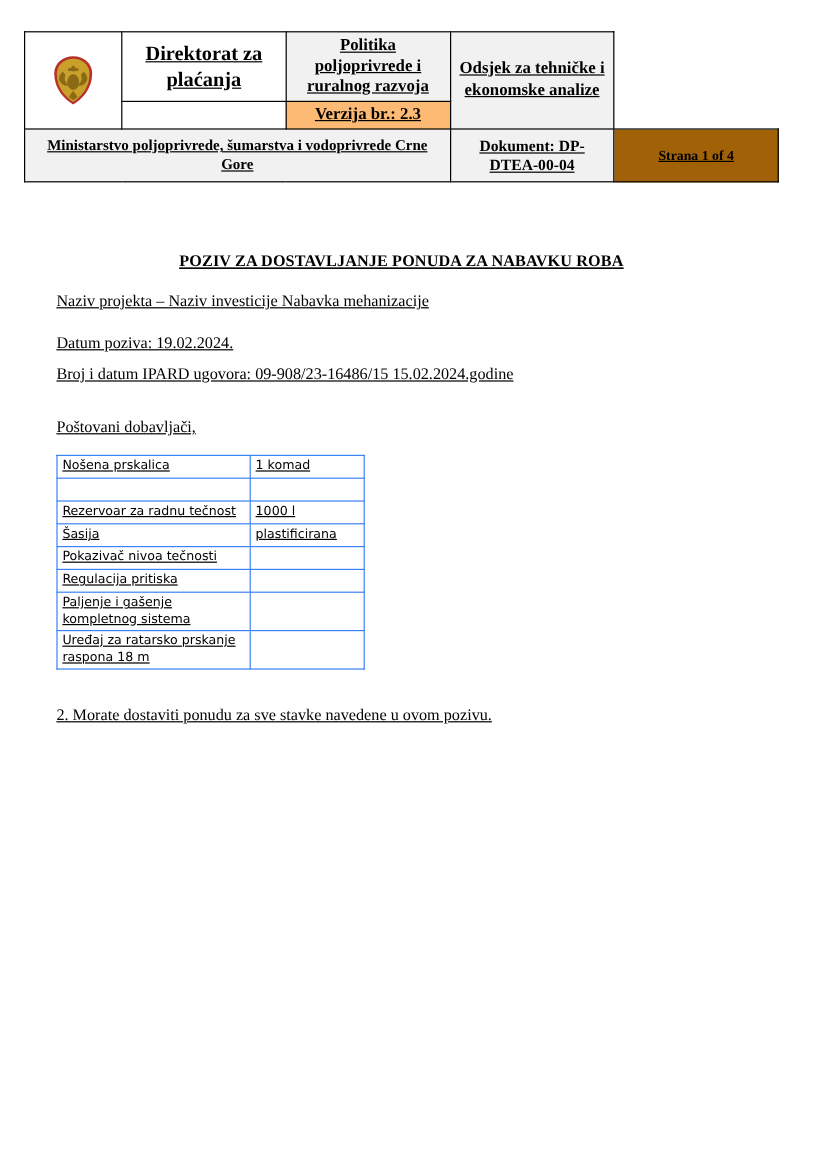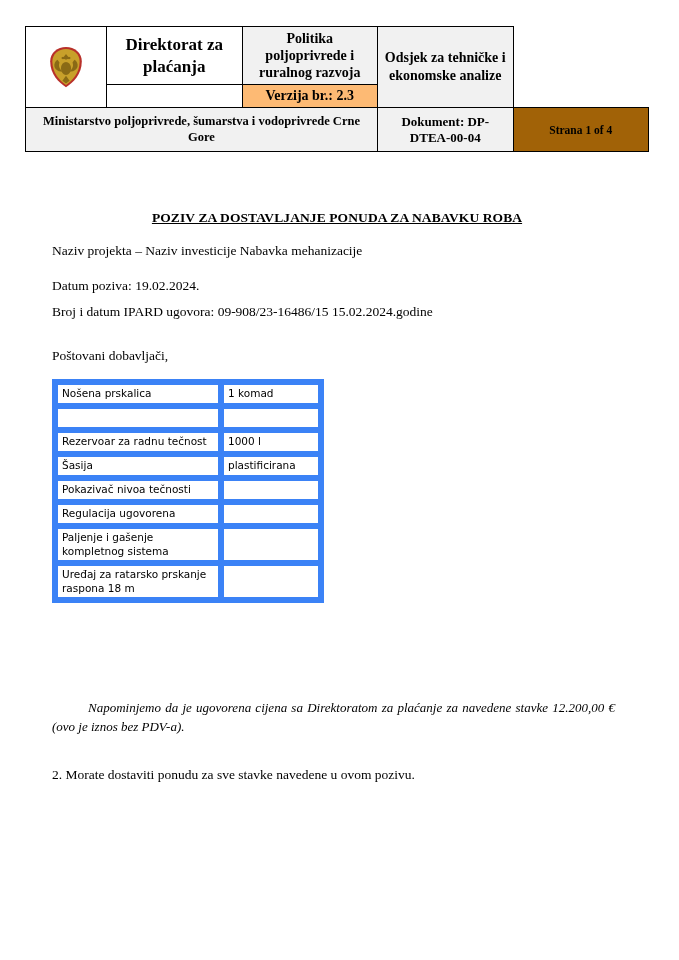--- a/index.html
+++ b/index.html
@@ -12,22 +12,23 @@
     height: 960px;
     font-family: "Liberation Serif", serif;
     color: #000000;
     position: relative;
     overflow: hidden;
   }
   .page {
     width: 679px;
     height: 796px;
     box-sizing: border-box;
-    padding: 26px 30px 0 25px;
+    padding: 26px 30px 0 20px;
     position: relative;
+    text-decoration: underline;
   }
 
   
   table.header {
     width: 100%;
     border-collapse: collapse;
     table-layout: fixed;
   }
   table.header td {
     border: 1px solid #000;
@@ -114,21 +115,21 @@
   
   table.items {
     border-collapse: collapse;
     table-layout: fixed;
     margin-top: 14px;
     margin-left: 27px;
     width: 240px;
     font-family: "DejaVu Sans", sans-serif;
   }
   table.items td {
-    border: 6px solid #3b82f6;
+    border: 1px solid #3b82f6;
     font-size: 10.5px;
     line-height: 1.28;
     padding: 2px 4px;
     vertical-align: top;
     height: 14px;
   }
   table.items td.col-a { width: 152px; }
   table.items td.col-b { width: 86px; }
   td.two-line { height: 28px; }
   td.val-bottom { vertical-align: bottom; }
@@ -213,31 +214,30 @@
       </tr>
       <tr>
         <td class="col-a">Šasija</td>
         <td class="col-b">plastificirana</td>
       </tr>
       <tr>
         <td class="col-a">Pokazivač nivoa tečnosti</td>
         <td class="col-b"></td>
       </tr>
       <tr>
-        <td class="col-a">Regulacija ugovorena</td>
+        <td class="col-a">Regulacija pritiska</td>
         <td class="col-b"></td>
       </tr>
       <tr>
         <td class="col-a two-line">Paljenje i gašenje kompletnog sistema</td>
         <td class="col-b two-line"></td>
       </tr>
       <tr>
         <td class="col-a two-line">Uređaj za ratarsko prskanje raspona 18 m</td>
         <td class="col-b two-line"></td>
       </tr>
     </tbody>
   </table>
 
-  <div class="note">Napominjemo da je ugovorena cijena sa Direktoratom za plaćanje za navedene stavke 12.200,00 € (ovo je iznos bez PDV-a).</div>
 
   <div class="final">2.  Morate dostaviti ponudu za sve stavke navedene u ovom pozivu.</div>
 
 </div>
 
 </body></html>

